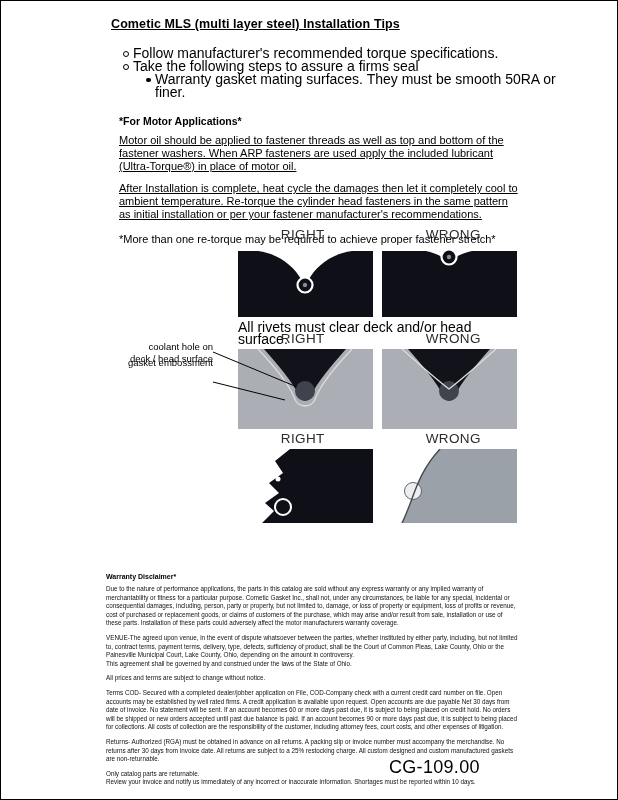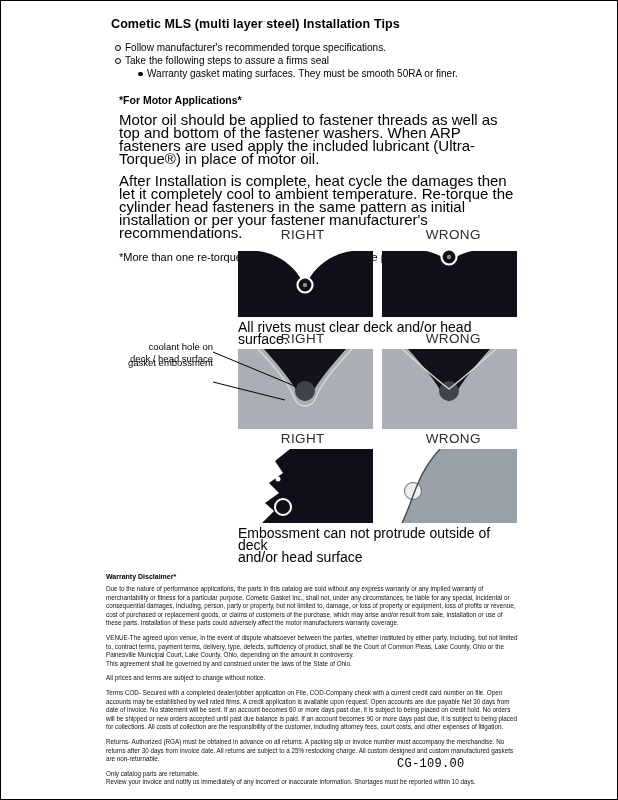--- a/index.html
+++ b/index.html
@@ -10,39 +10,39 @@
     background:#ffffff;
     border:1px solid #000;
     box-sizing:border-box;
     overflow:hidden;
     font-family:"Liberation Sans", sans-serif;
     color:#000;
   }
   .content { padding:16px 40px 0 105px; }
 
   .title {
-    font-size:12.5px; font-weight:bold; 
+    font-size:12.5px; font-weight:bold; text-decoration:underline;
     margin:0 0 10px 5px; letter-spacing:0.1px;
   }
 
-  ul.tips { list-style:none; margin:8px; padding:0; font-size:10px; line-height:13px; }
+  ul.tips { list-style:none; margin:16px; padding:0; font-size:14px; line-height:13px; }
   ul.tips > li { position:relative; padding-left:11px; }
   ul.tips > li::before {
     content:""; position:absolute; left:1px; top:4px;
     width:4px; height:4px; border:1px solid #000; border-radius:50%;
   }
   ul.subtips { list-style:none; margin:0; padding:0 0 0 13px; }
   ul.subtips > li { position:relative; padding-left:9px; }
   ul.subtips > li::before {
     content:""; position:absolute; left:0; top:4.5px;
     width:4.5px; height:4.5px; background:#000; border-radius:50%;
   }
 
   .diesel-heading { font-size:10.5px; font-weight:bold; margin:14px 0 7px 13px; }
-  .para { font-size:15px; line-height:13px; width:402px; margin:0 0 9px 13px; }
+  .para { font-size:11px; line-height:13px; width:402px; margin:0 0 9px 13px;text-decoration:underline; }
   .note { font-size:11px; margin:12px 0 4px 13px; }
 
   .diagram { position:absolute; left:237px; width:280px; }
   .d1 { top:226px; }
   .d2 { top:330px; }
   .d3 { top:430px; }
   .rw-row { display:flex; gap:21px; margin-bottom:3px; }
   .rw { width:135px; text-align:center; font-size:13.5px; color:#2b2b2b; letter-spacing:0.4px; }
   .boxes { display:flex; gap:9px; }
   .figure { display:block; }
@@ -54,21 +54,21 @@
     font-size:9.5px; line-height:12px;
   }
   .ann1 { top:340px; }
   .ann2 { top:356px; }
   .ann-lines { position:absolute; left:210px; top:342px; pointer-events:none; }
 
   .warranty { position:absolute; left:105px; top:572px; width:412px; }
   .warranty-heading { font-size:7px; font-weight:bold; margin:0 0 5px 0; }
   .warranty p { font-size:6.3px; line-height:8.6px; margin:0 0 6px 0; color:#111; }
 
-  .footer-code { position:absolute; left:396px; top:756px; font-size:12px; letter-spacing:0.3px;font-family:Liberation Mono, monospace; }
+  .footer-code { position:absolute; left:388px; top:756px; font-size:18px; letter-spacing:0.3px; }
 </style>
 </head>
 <body>
 
 <div class="page">
   <div class="content">
 
     <div class="title">Cometic MLS (multi layer steel) Installation Tips</div>
 
     <ul class="tips">
@@ -154,22 +154,20 @@
         <path d="M52,0 L135,0 L135,74 L24,74 L36,62 L27,54 L41,44 L31,34 L45,24 L37,12 Z" fill="#0f0f18"></path>
         <circle cx="45" cy="58" r="8" fill="none" stroke="#ffffff" stroke-width="2"></circle>
         <circle cx="40" cy="30" r="2.5" fill="#ffffff"></circle>
       </svg>
       <svg class="figure" width="135" height="74" viewBox="0 0 135 74">
         <path d="M58,0 L135,0 L135,74 L20,74 C32,50 34,26 58,0 Z" fill="#9ba1a9"></path>
         <circle cx="31" cy="42" r="8.5" fill="#eceef0" stroke="#666666" stroke-width="1"></circle>
         <path d="M58,0 C34,26 32,50 20,74" fill="none" stroke="#454a52" stroke-width="1.4"></path>
       </svg>
     </div>
-    <div class="caption preline">Embossment can not protrude outside of deck
-and/or head surface</div>
   </div>
 
   <div class="warranty">
     <div class="warranty-heading">Warranty Disclaimer*</div>
     <p class="preline">Due to the nature of performance applications, the parts in this catalog are sold without any express warranty or any implied warranty of merchantability or fitness for a particular purpose.  Cometic Gasket Inc., shall not, under any circumstances, be liable for any special, incidental or consequential damages, including, person, party or property, but not limited to, damage, or loss of property or equipment, loss of profits or revenue, cost of purchased or replacement goods, or claims of customers of the purchase, which may arise and/or result from sale, installation or use of these parts.  Installation of these parts could adversely affect the motor manufacturers warranty coverage.</p>
     <p class="preline">VENUE-The agreed upon venue, in the event of dispute whatsoever between the parties, whether instituted by either party, including, but not limited to, contract terms, payment terms, delivery, type, defects, sufficiency of product, shall be the Court of Common Pleas, Lake County, Ohio or the Painesville Municipal Court, Lake County, Ohio, depending on the amount in controversy.
 This agreement shall be governed by and construed under the laws of the State of Ohio.</p>
     <p class="preline">All prices and terms are subject to change without notice.</p>
     <p class="preline">Terms COD- Secured with a completed dealer/jobber application on File, COD-Company check with a current credit card number on file.  Open accounts may be established by well rated firms.  A credit application is available upon request.  Open accounts are due payable Net 30 days from date of invoice.  No statement will be sent.  If an account becomes 60 or more days past due, it is subject to being placed on credit hold.  No orders will be shipped or new orders accepted until past due balance is paid.  If an account becomes 90 or more days past due, it is subject to being placed for collections.  All costs of collection are the responsibility of the customer, including attorney fees, court costs, and other expenses of litigation.</p>
     <p class="preline">Returns- Authorized (RGA) must be obtained in advance on all returns.  A packing slip or invoice number must accompany the merchandise.  No returns after 30 days from invoice date.  All returns are subject to a 25% restocking charge.  All custom designed and custom manufactured gaskets are non-returnable.</p>

